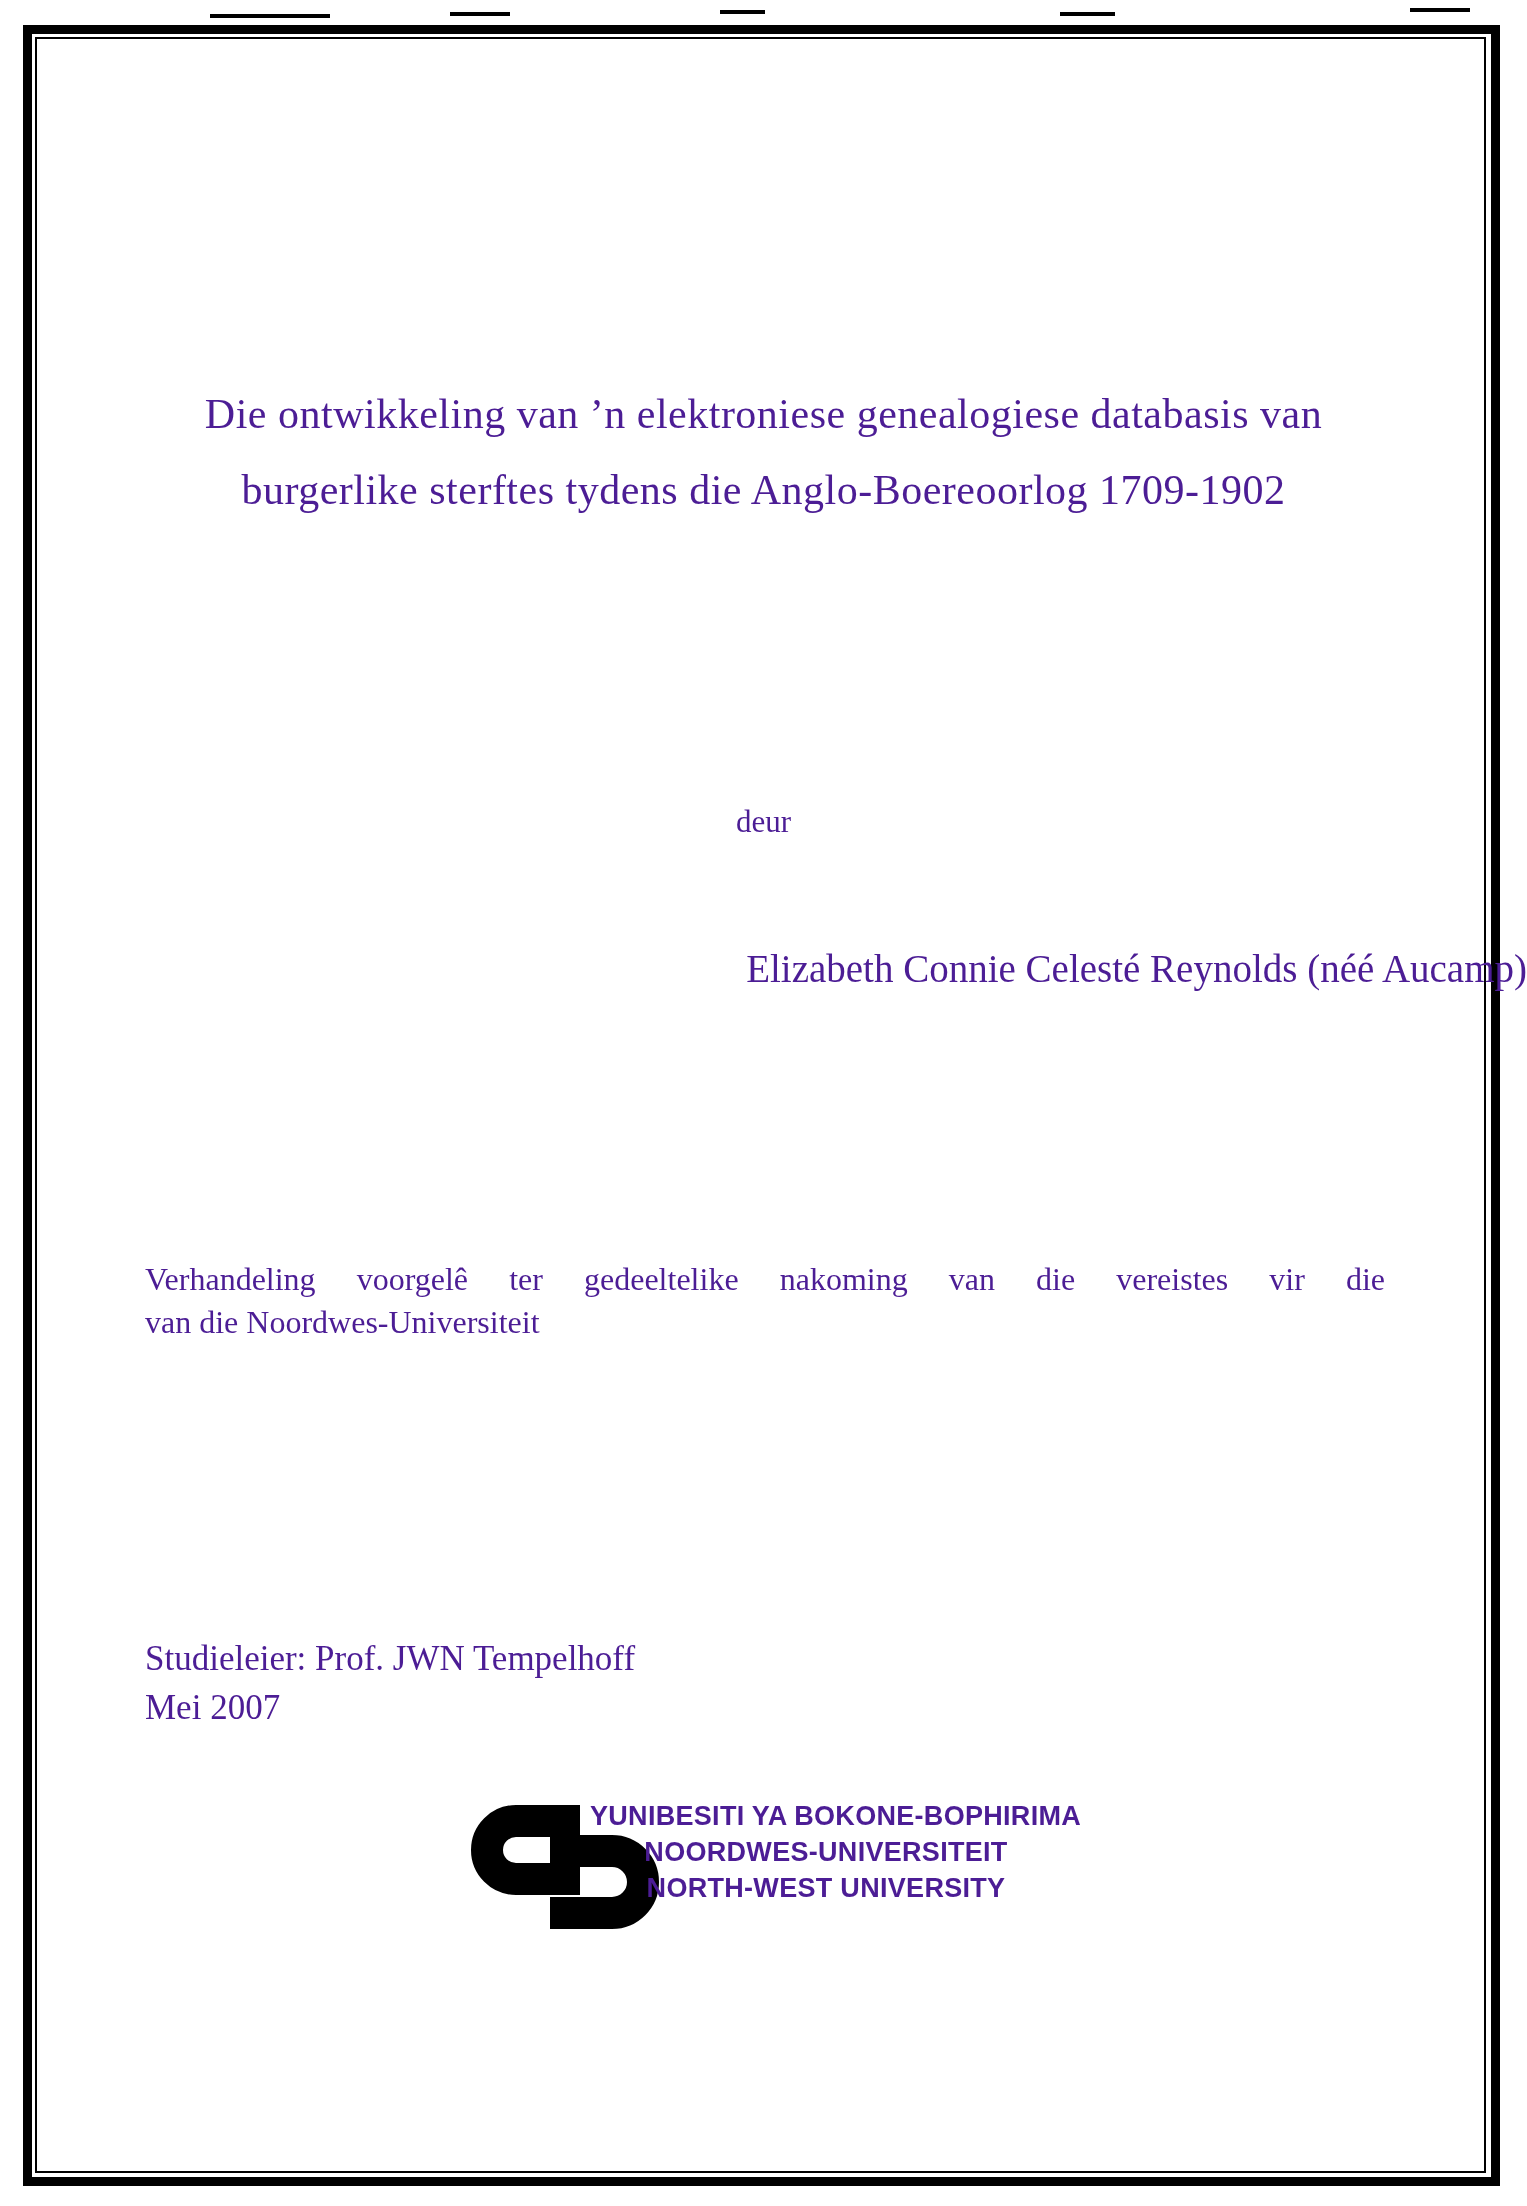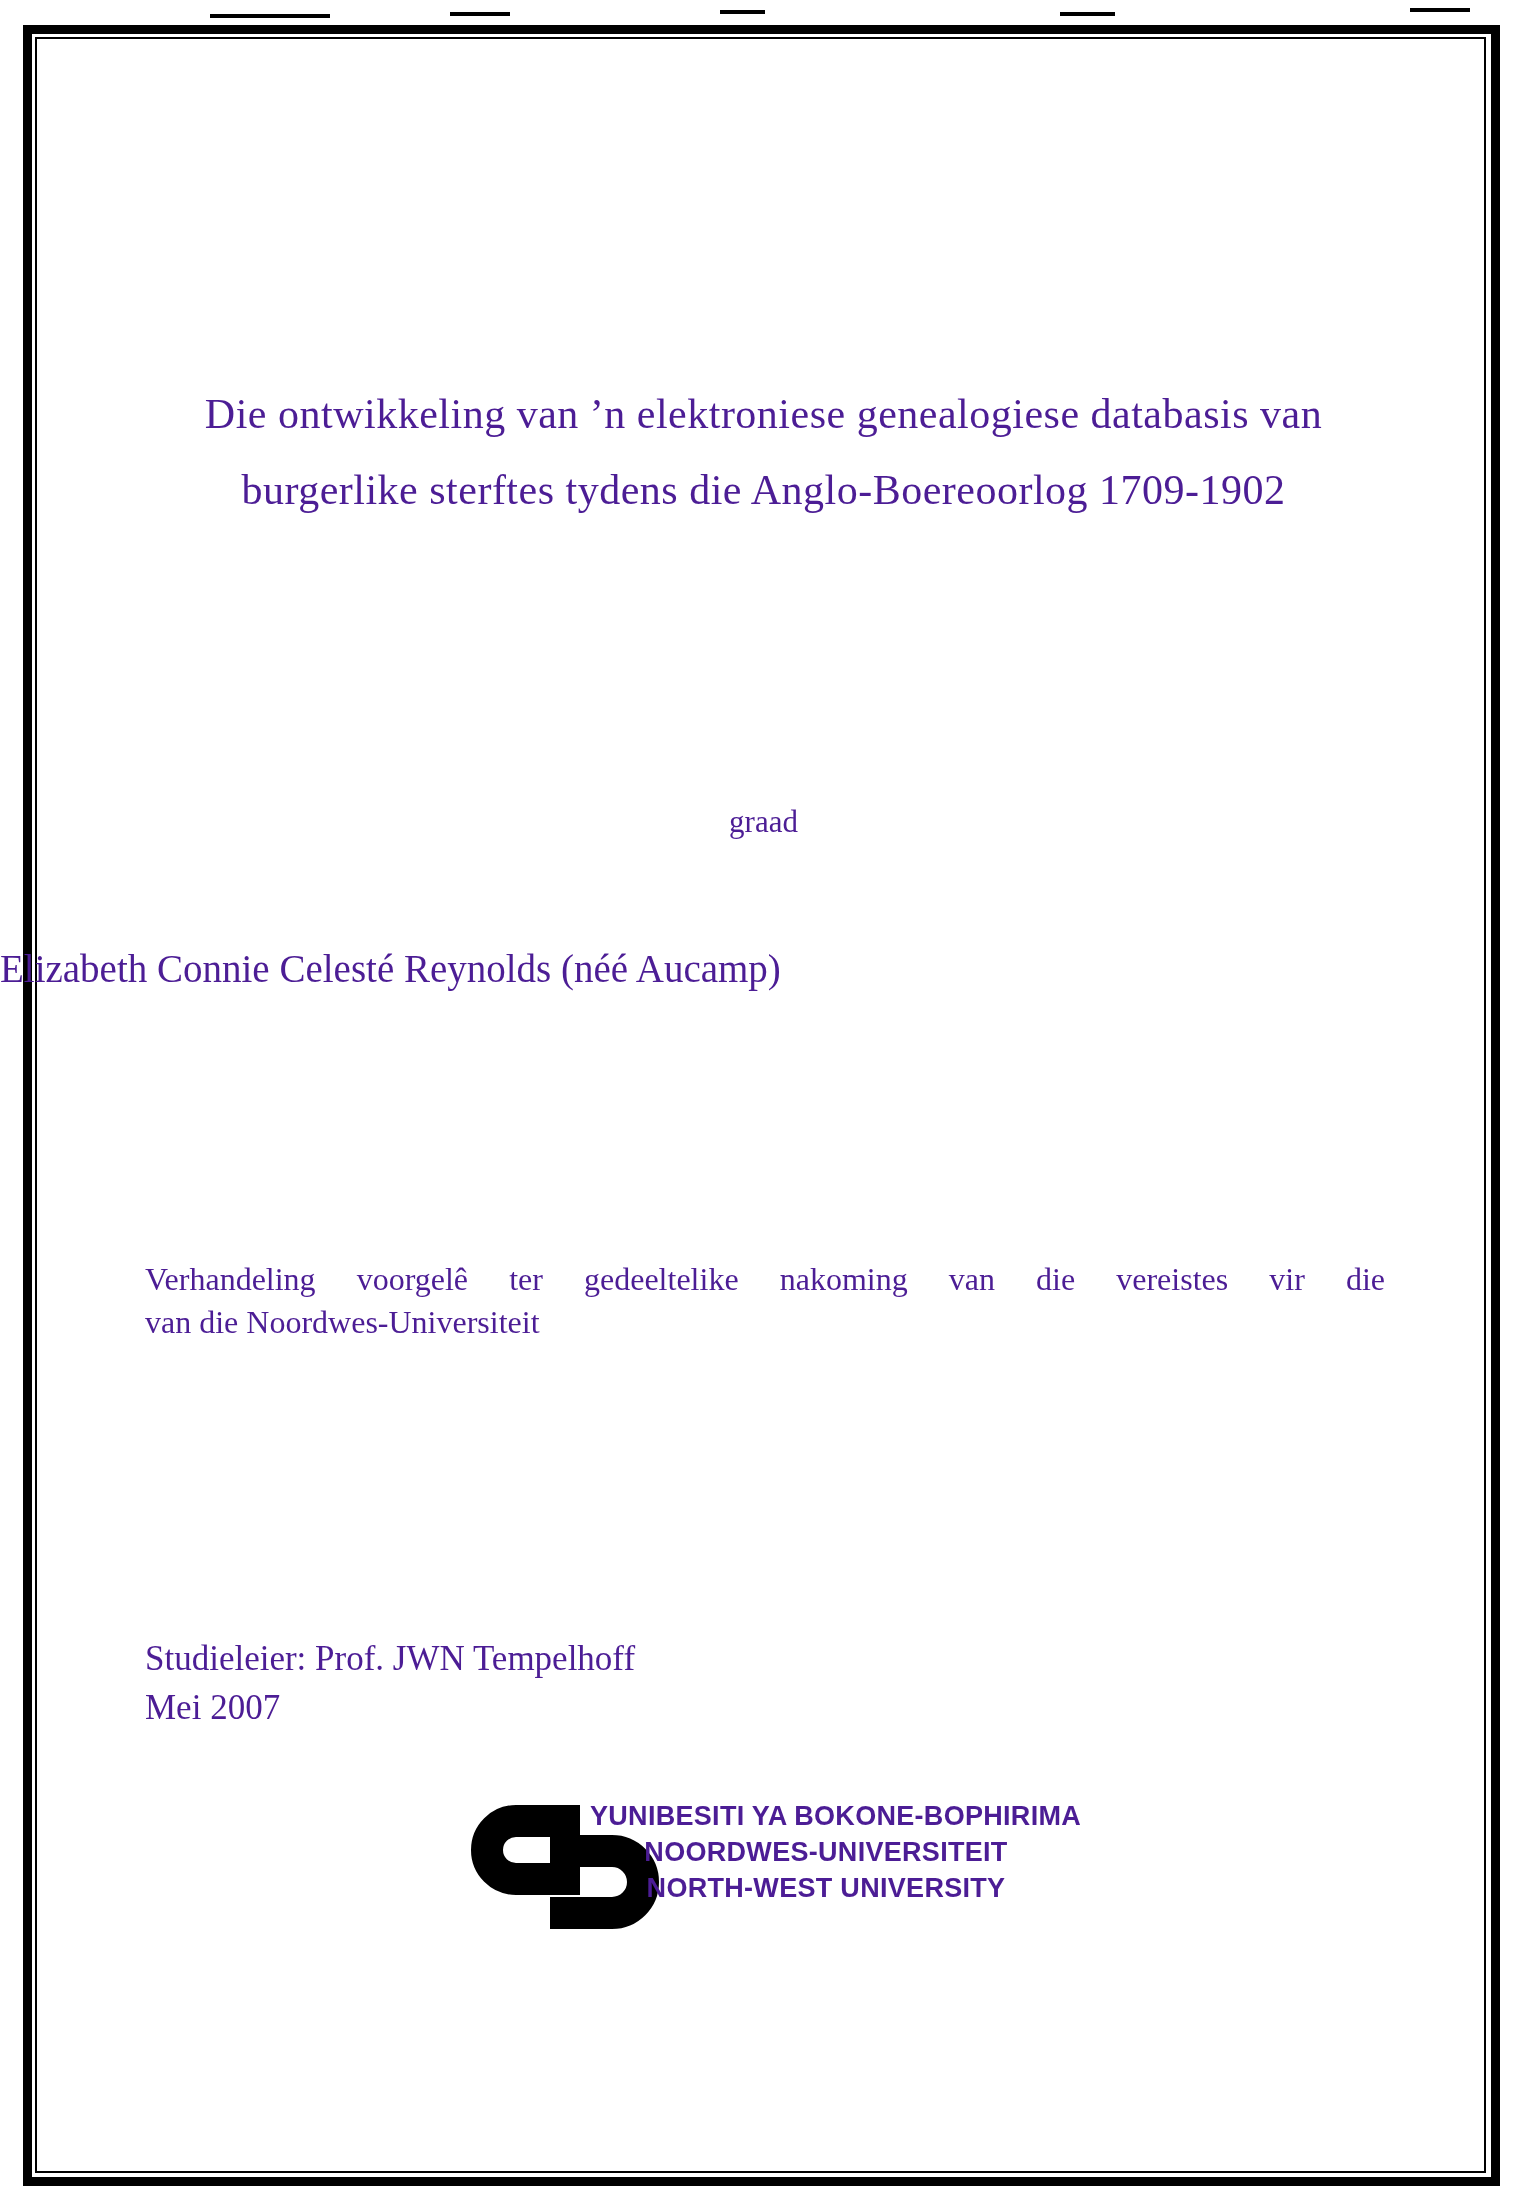--- a/index.html
+++ b/index.html
@@ -55,21 +55,21 @@
   .byline {
     position: absolute;
     top: 804px; left: 0; right: 0;
     text-align: center;
     font-size: 31px;
   }
 
   .author {
     position: absolute;
     top: 946px; left: 0; right: 0;
-    text-align: left;
+    text-align: right;
     font-size: 39px;
   }
 
   .degree-par {
     position: absolute;
     top: 1220px; left: 145px;
     width: 1240px;
     font-size: 32px;
     line-height: 43px;
     margin-top: 38px;
@@ -122,21 +122,21 @@
   <div class="scan-artifact sa5"></div>
 
   <div class="frame-outer"></div>
   <div class="frame-inner"></div>
 
   <div class="title-block">
     <div>Die ontwikkeling van ’n elektroniese genealogiese databasis van</div>
     <div>burgerlike sterftes tydens die Anglo-Boereoorlog 1709-1902</div>
   </div>
 
-  <div class="byline">graad</div>
+  <div class="byline">deur</div>
 
   <div class="author">Elizabeth Connie Celesté Reynolds (néé Aucamp)</div>
 
   <div class="degree-par">
     <div class="l1">Verhandeling voorgelê ter gedeeltelike nakoming van die vereistes vir die</div>
     <div class="l3">van die Noordwes-Universiteit</div>
   </div>
 
   <div class="supervisor-block">
     <div>Studieleier: Prof. JWN Tempelhoff</div>

